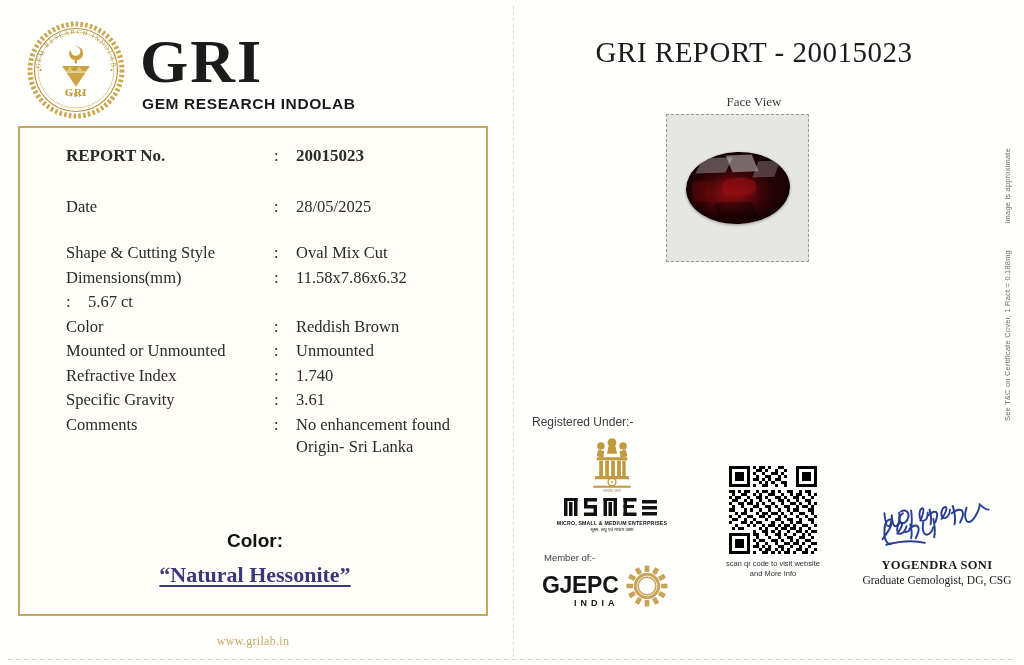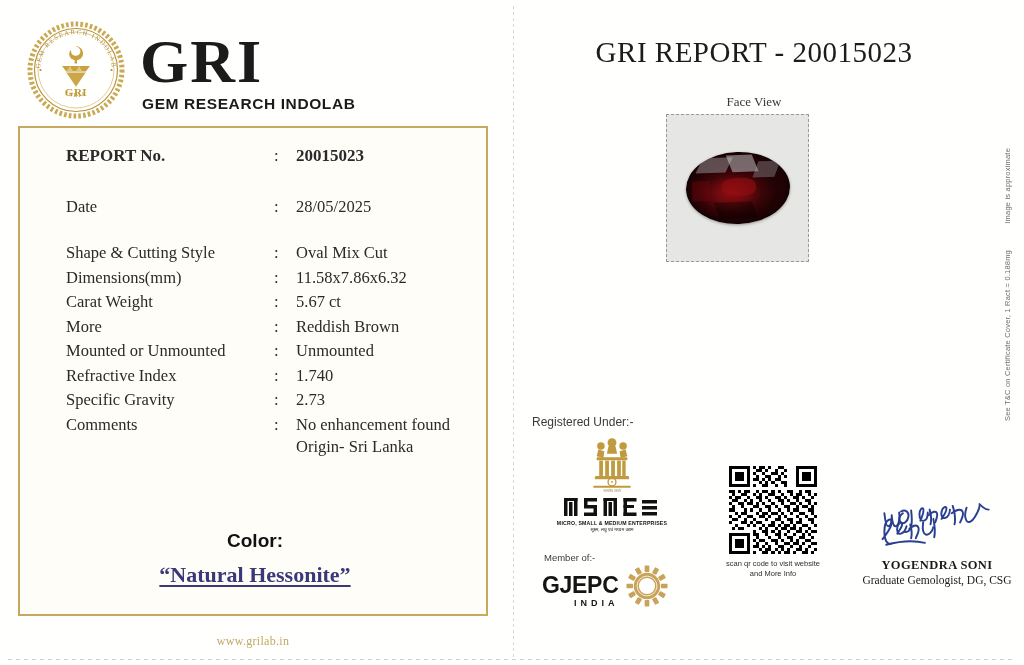--- a/index.html
+++ b/index.html
@@ -269,43 +269,42 @@
           <div class="lbl">Shape &amp; Cutting Style</div>
           <div class="col">:</div>
           <div class="val">Oval Mix Cut</div>
         </div>
         <div class="row tight">
           <div class="lbl">Dimensions(mm)</div>
           <div class="col">:</div>
           <div class="val">11.58x7.86x6.32</div>
         </div>
         <div class="row tight">
-          <div class="lbl">Carat Weight</div>
           <div class="col">:</div>
           <div class="val">5.67 ct</div>
         </div>
         <div class="row tight">
-          <div class="lbl">More</div>
+          <div class="lbl">Color</div>
           <div class="col">:</div>
           <div class="val">Reddish Brown</div>
         </div>
         <div class="row tight">
           <div class="lbl">Mounted or Unmounted</div>
           <div class="col">:</div>
           <div class="val">Unmounted</div>
         </div>
         <div class="row tight">
           <div class="lbl">Refractive Index</div>
           <div class="col">:</div>
           <div class="val">1.740</div>
         </div>
         <div class="row tight">
           <div class="lbl">Specific Gravity</div>
           <div class="col">:</div>
-          <div class="val">2.73</div>
+          <div class="val">3.61</div>
         </div>
         <div class="row tight">
           <div class="lbl">Comments</div>
           <div class="col">:</div>
           <div class="val">No enhancement found</div>
         </div>
         <div class="cont">
           <div class="sp"></div>
           <div class="val">Origin- Sri Lanka</div>
         </div>

